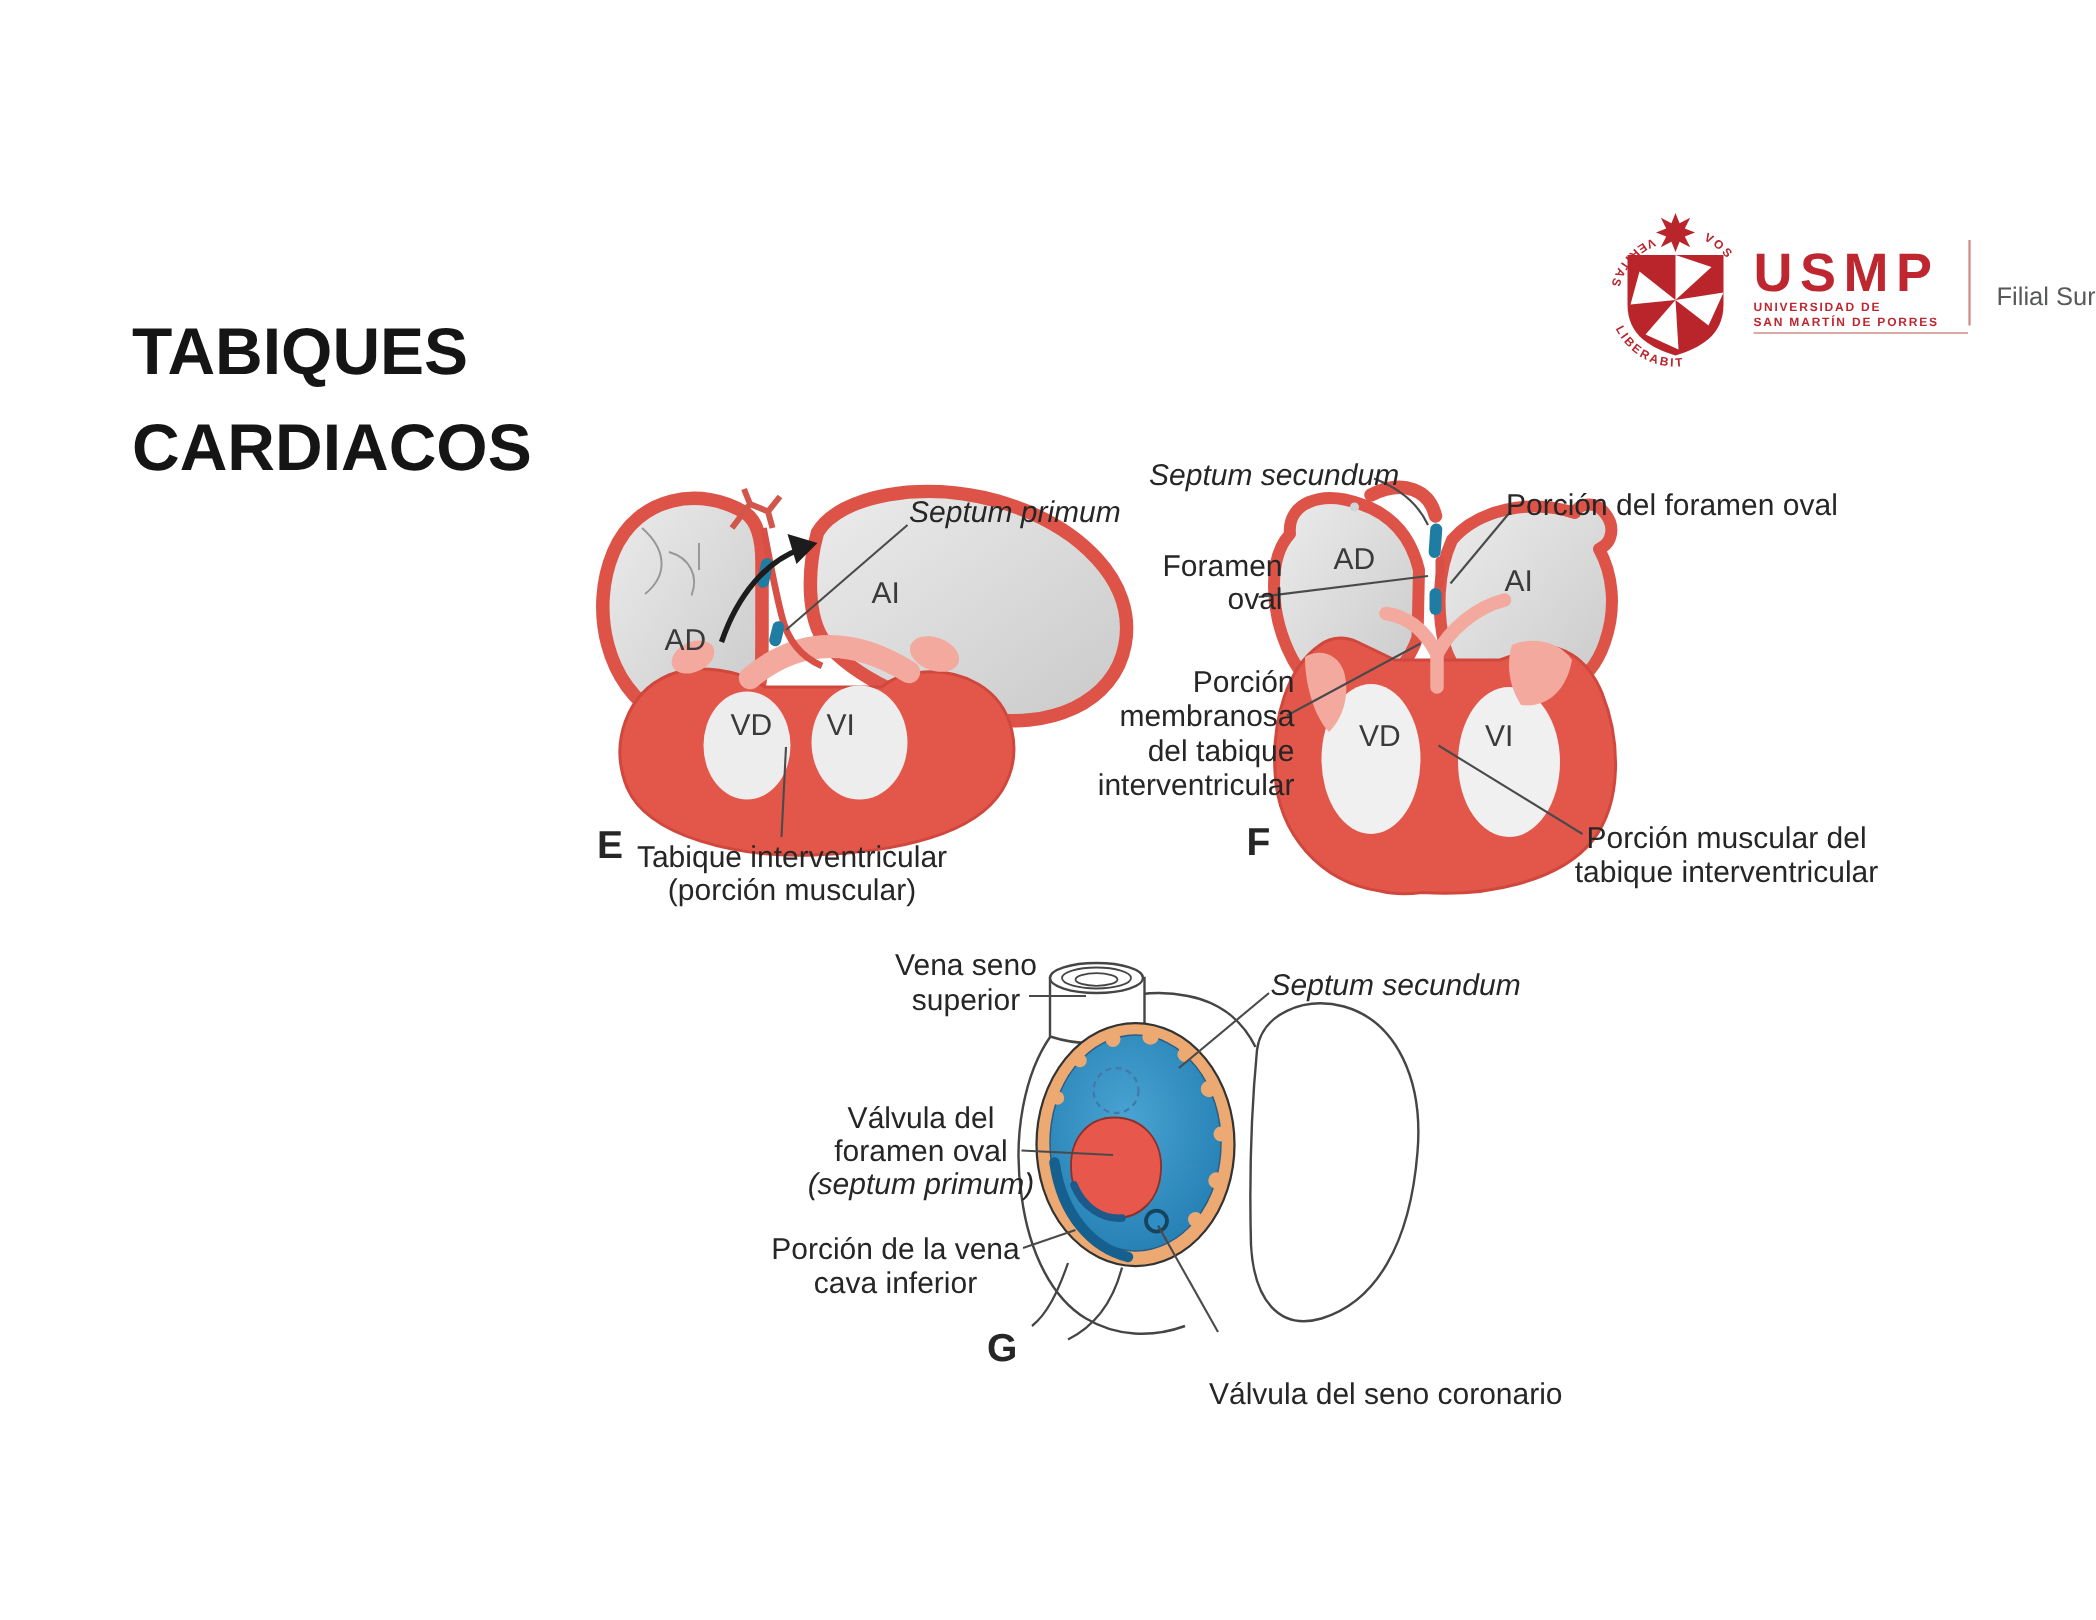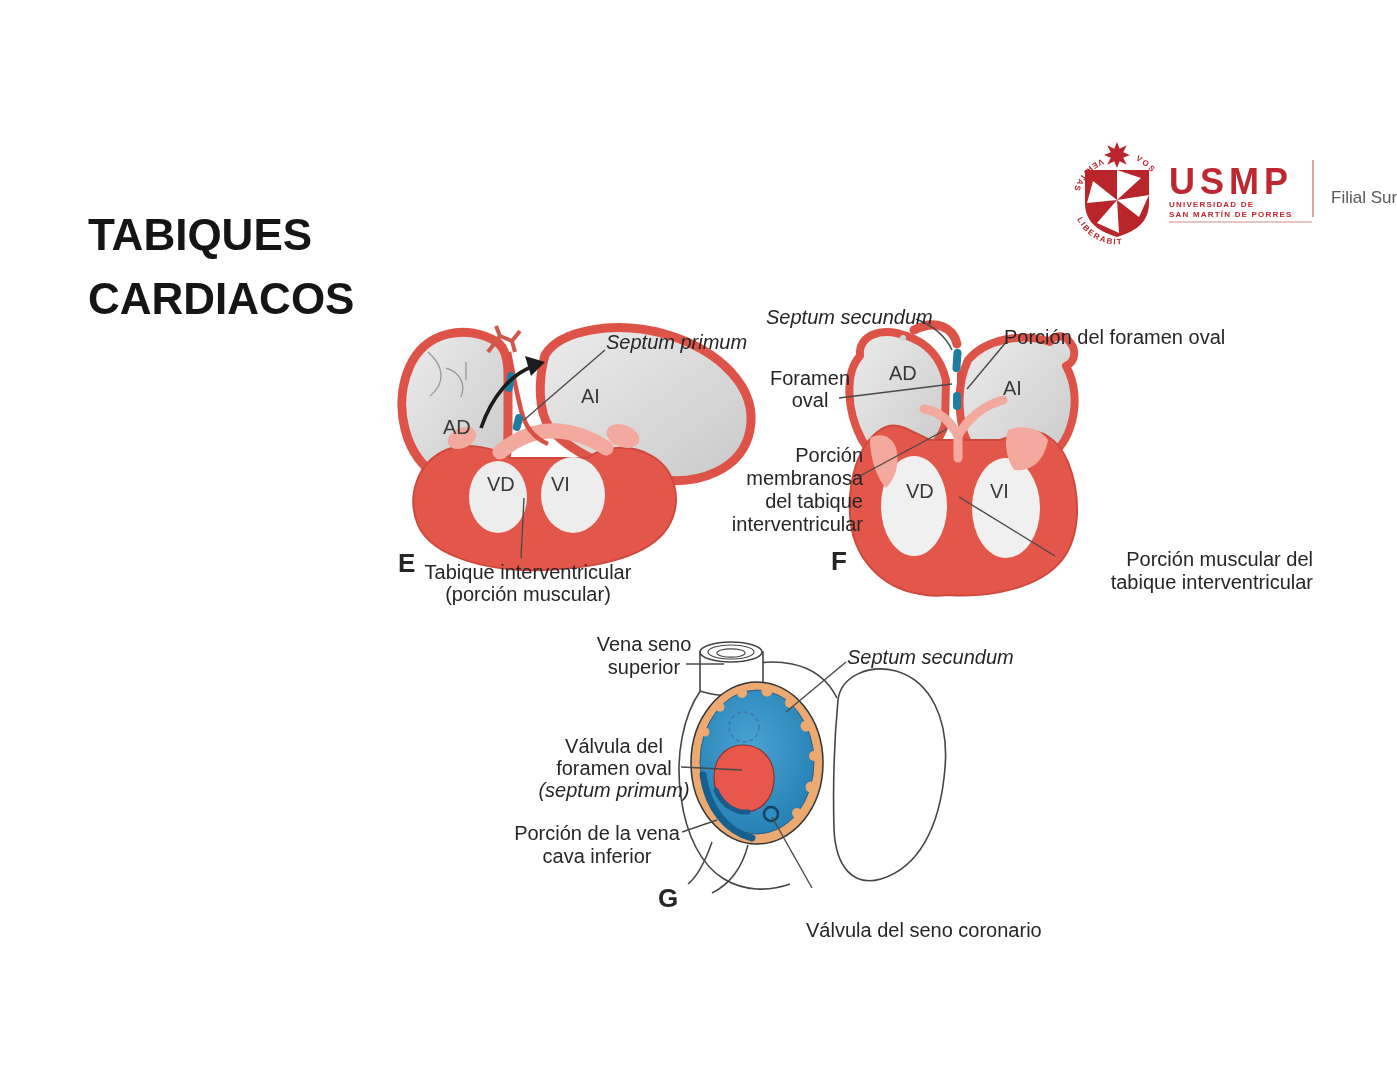--- a/index.html
+++ b/index.html
@@ -153,36 +153,36 @@
 <div class="abs chamber" style="left:487px;top:473px;">VD</div>
 <div class="abs chamber" style="left:551px;top:473px;">VI</div>
 <div class="abs panel-letter" style="left:398px;top:548px;">E</div>
 <div class="abs lbl cblock" style="left:418px;top:561px;width:220px;">
   <div>Tabique interventricular</div>
   <div>(porción muscular)</div>
 </div>
 
 <div class="abs lbl it" style="left:766px;top:306px;">Septum secundum</div>
 <div class="abs lbl" style="left:1004px;top:326px;">Porción del foramen oval</div>
-<div class="abs lbl cblock" style="left:765px;top:367px;width:90px;">
+<div class="abs lbl cblock" style="left:765px;top:367px;width:90px;text-align:right;">
   <div>Foramen</div>
   <div>oval</div>
 </div>
 <div class="abs chamber" style="left:889px;top:362px;">AD</div>
 <div class="abs chamber" style="left:1003px;top:377px;">AI</div>
 <div class="abs lbl cblock" style="left:713px;top:444px;width:150px;line-height:23px;text-align:right;">
   <div>Porción</div>
   <div>membranosa</div>
   <div>del tabique</div>
   <div>interventricular</div>
 </div>
 <div class="abs chamber" style="left:906px;top:480px;">VD</div>
 <div class="abs chamber" style="left:990px;top:480px;">VI</div>
 <div class="abs panel-letter" style="left:831px;top:546px;">F</div>
-<div class="abs lbl cblock" style="left:1093px;top:548px;width:220px;line-height:23px;text-align:right;">
+<div class="abs lbl cblock" style="left:1041px;top:548px;width:220px;line-height:23px;">
   <div>Porción muscular del</div>
   <div>tabique interventricular</div>
 </div>
 
 <div class="abs lbl cblock" style="left:584px;top:633px;width:120px;line-height:23px;">
   <div>Vena seno</div>
   <div>superior</div>
 </div>
 <div class="abs lbl it" style="left:847px;top:646px;">Septum secundum</div>
 <div class="abs lbl cblock" style="left:534px;top:735px;width:160px;line-height:22px;">

